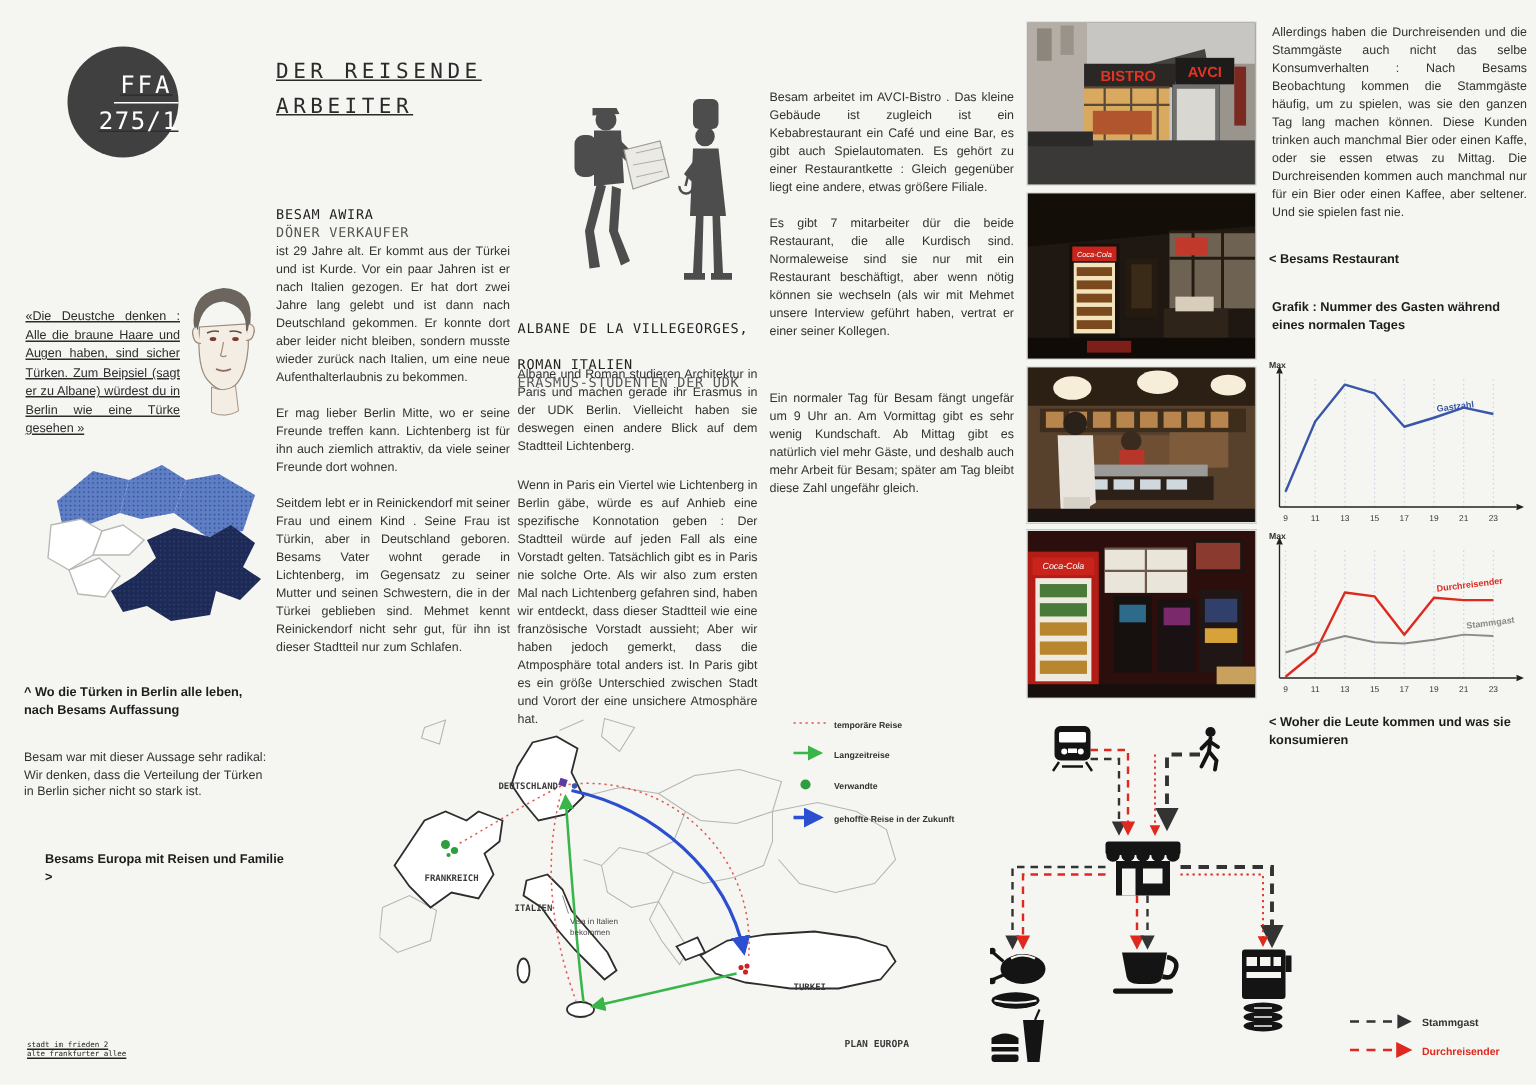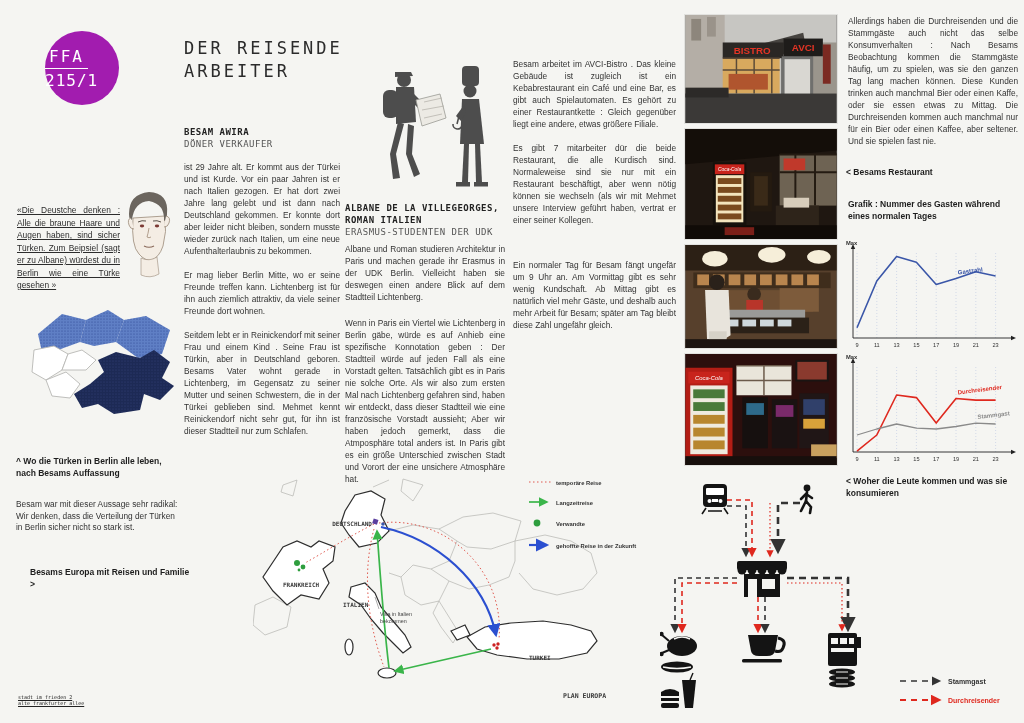--- a/index.html
+++ b/index.html
@@ -1,40 +1,40 @@
 <!DOCTYPE html>
 <html><head>
 <meta charset="utf-8">
 <style>
   * { margin:0; padding:0; box-sizing:border-box; }
   html,body { width:1024px; height:723px; }
   body { position:relative; background:#f5f5f2; font-family:"Liberation Sans", sans-serif; color:#2e2e2e; overflow:hidden; }
   .abs { position:absolute; }
   .body-text { font-size:8.3px; line-height:12px; text-align:justify; color:#333; }
   .body-text p { margin-bottom:12px; }
-  .page-title { font-family:"DejaVu Sans Mono", monospace; font-size:17px; line-height:23px; letter-spacing:3px; color:#2b2b2b; font-weight:400; }
-  .subhead-name { font-family:"DejaVu Sans Mono", monospace; font-size:9px; font-weight:bold; letter-spacing:0.5px; color:#222; line-height:12px; }
+  .page-title { font-family:"DejaVu Sans Mono", monospace; font-size:14px; line-height:23px; letter-spacing:3px; color:#2b2b2b; font-weight:400;text-decoration:underline; }
+  .subhead-name { font-family:"DejaVu Sans Mono", monospace; font-size:9px; font-weight:normal; letter-spacing:0.5px; color:#222; line-height:12px;margin-top:12px; }
   .subhead-role { font-family:"DejaVu Sans Mono", monospace; font-size:9px; letter-spacing:0.5px; color:#555; line-height:12px; }
   .caption-bold { font-size:8.5px; font-weight:bold; color:#1d1d1d; line-height:11.5px; }
   .caption-body { font-size:8.3px; color:#333; line-height:11.5px; }
   .quote { font-size:8.4px; line-height:12.5px; text-align:justify; color:#2c2c2c; }
   .tiny-footer { font-family:"DejaVu Sans Mono", monospace; font-size:5px; line-height:6px; color:#222; text-decoration:underline; letter-spacing:0; }
-  .badge { width:74px; height:74px; border-radius:50%; background:#a21caf; display:flex; flex-direction:column; align-items:flex-start; justify-content:center; }
+  .badge { width:74px; height:74px; border-radius:50%; background:#404040; display:flex; flex-direction:column; align-items:flex-end; justify-content:center;text-decoration:underline; }
   .badge .l1 { color:#fff; font-family:"DejaVu Sans Mono", monospace; font-size:16px; letter-spacing:2px; border-bottom:1.5px solid #fff; padding:0 4px 2px; }
   .badge .l2 { color:#fff; font-family:"DejaVu Sans Mono", monospace; font-size:16px; letter-spacing:1px; padding-top:2px; }
   .photo { border:1px solid #e2e2df; background:#777; }
   svg text { font-family:"Liberation Sans", sans-serif; }
   svg .maplabel { font-family:"DejaVu Sans Mono", monospace; font-weight:bold; fill:#3b3b3b; }
 </style>
 </head>
 <body>
 
 <div class="abs badge" style="left:45px; top:31px;">
   <span class="l1">FFA</span>
-  <span class="l2">215/1</span>
+  <span class="l2">275/1</span>
 </div>
 
 <div class="abs quote" style="left:17px; top:204px; width:103px;text-decoration:underline;">«Die Deustche denken : Alle die braune Haare und Augen haben, sind sicher Türken. Zum Beipsiel (sagt er zu Albane) würdest du in Berlin wie eine Türke gesehen »</div>
 
 <svg class="abs" style="left:119px; top:188px;" width="58" height="92" viewBox="0 0 58 92">
   <path d="M14,30 Q12,58 20,66 Q26,73 32,72 Q40,70 44,58 Q48,44 46,28 Z" fill="#f4ede4" stroke="#9b8a78" stroke-width="0.8"></path>
   <path d="M10,26 Q10,6 30,4 Q50,5 48,26 Q48,32 45,33 Q46,16 30,13 Q15,14 13,32 Q10,32 10,26 Z" fill="#6b655e"></path>
   <path d="M12,30 q-4,1 -2,7 q1,4 5,4" fill="#f4ede4" stroke="#9b8a78" stroke-width="0.8"></path>
   <path d="M47,28 q5,1 3,7 q-1,4 -5,4" fill="#f4ede4" stroke="#9b8a78" stroke-width="0.8"></path>
   <ellipse cx="23" cy="38" rx="2.2" ry="1.4" fill="#7c3a34"></ellipse>

